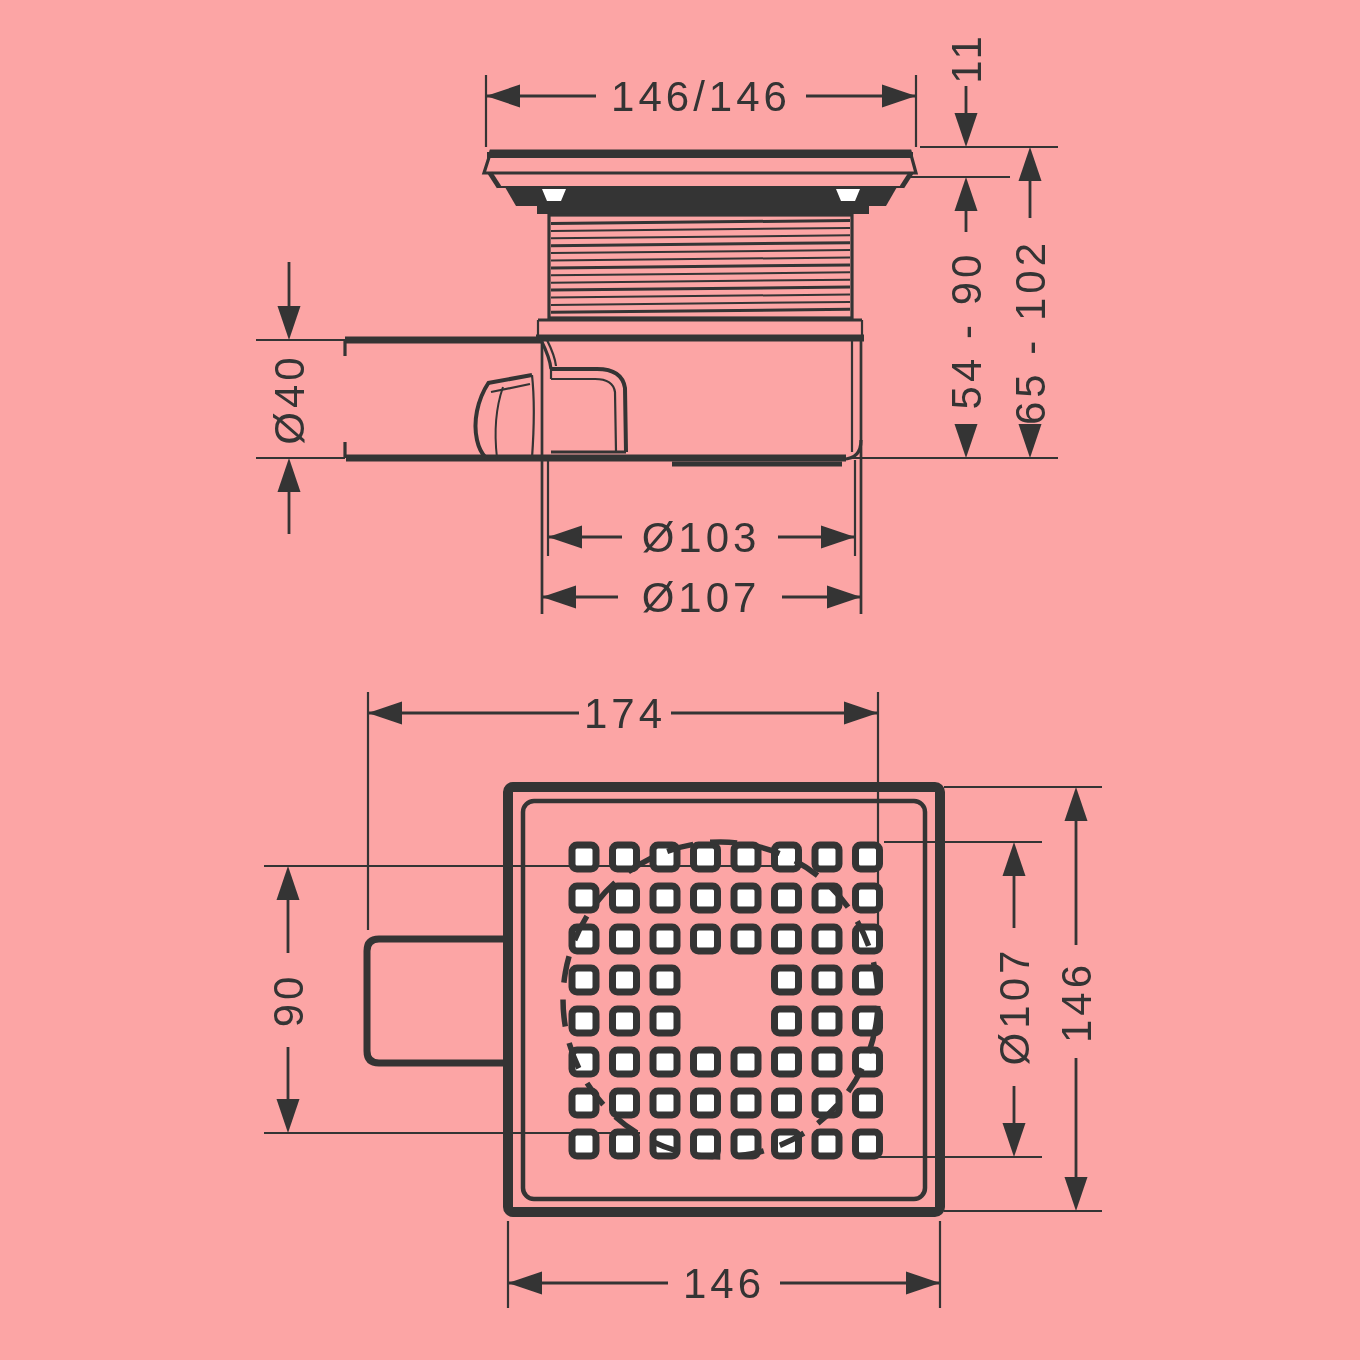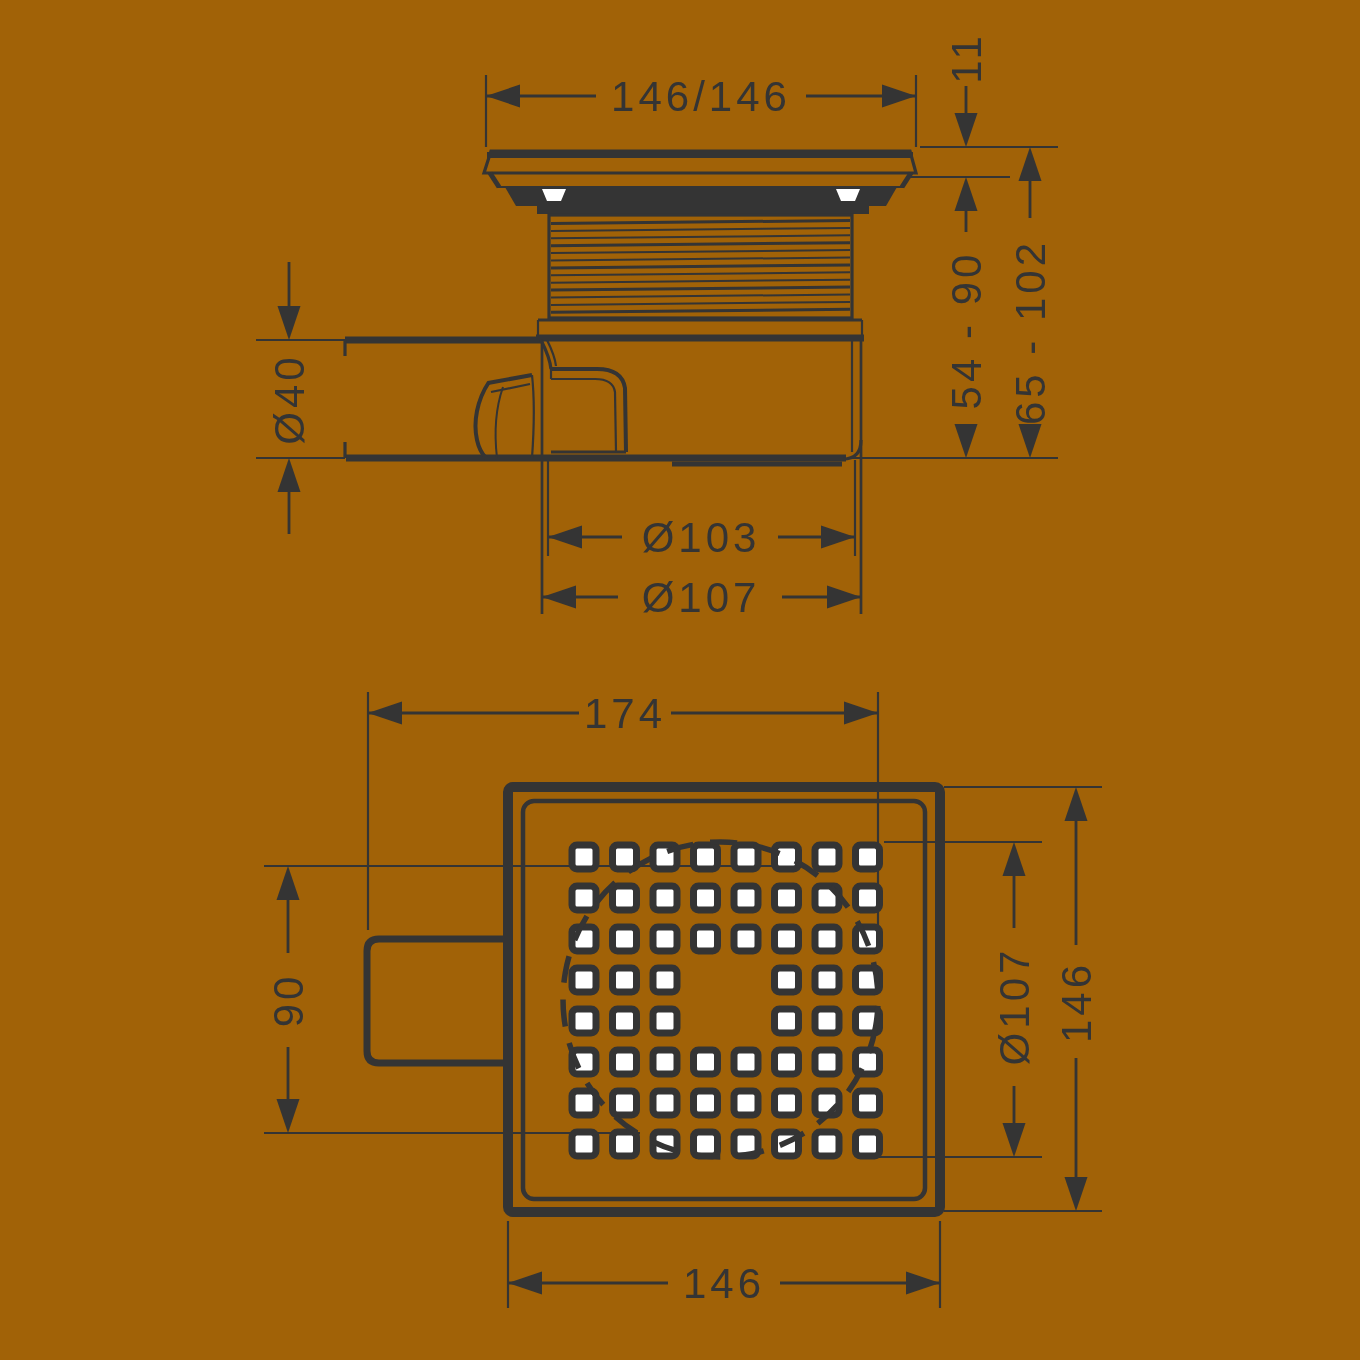--- a/index.html
+++ b/index.html
@@ -1,16 +1,16 @@
 <!DOCTYPE html>
 <html><head>
 <meta charset="utf-8">
 <style>
   html,body{margin:0;padding:0;background:#fff;}
-  .stage{width:1360px;height:1360px;position:relative;background:#a16207;}
+  .stage{width:1360px;height:1360px;position:relative;background:#fca5a5;}
   svg{display:block;}
   .ink{stroke:#343434;fill:none;}
   .thin{stroke-width:2.2;}
   .dim{stroke-width:2.8;}
   .med{stroke-width:3.2;}
   .thick{stroke-width:7;}
   .arrow{fill:#343434;stroke:none;}
   text{font-family:"Liberation Sans", sans-serif;fill:#343434;font-size:42px;letter-spacing:4px;}
 </style>
 </head>

